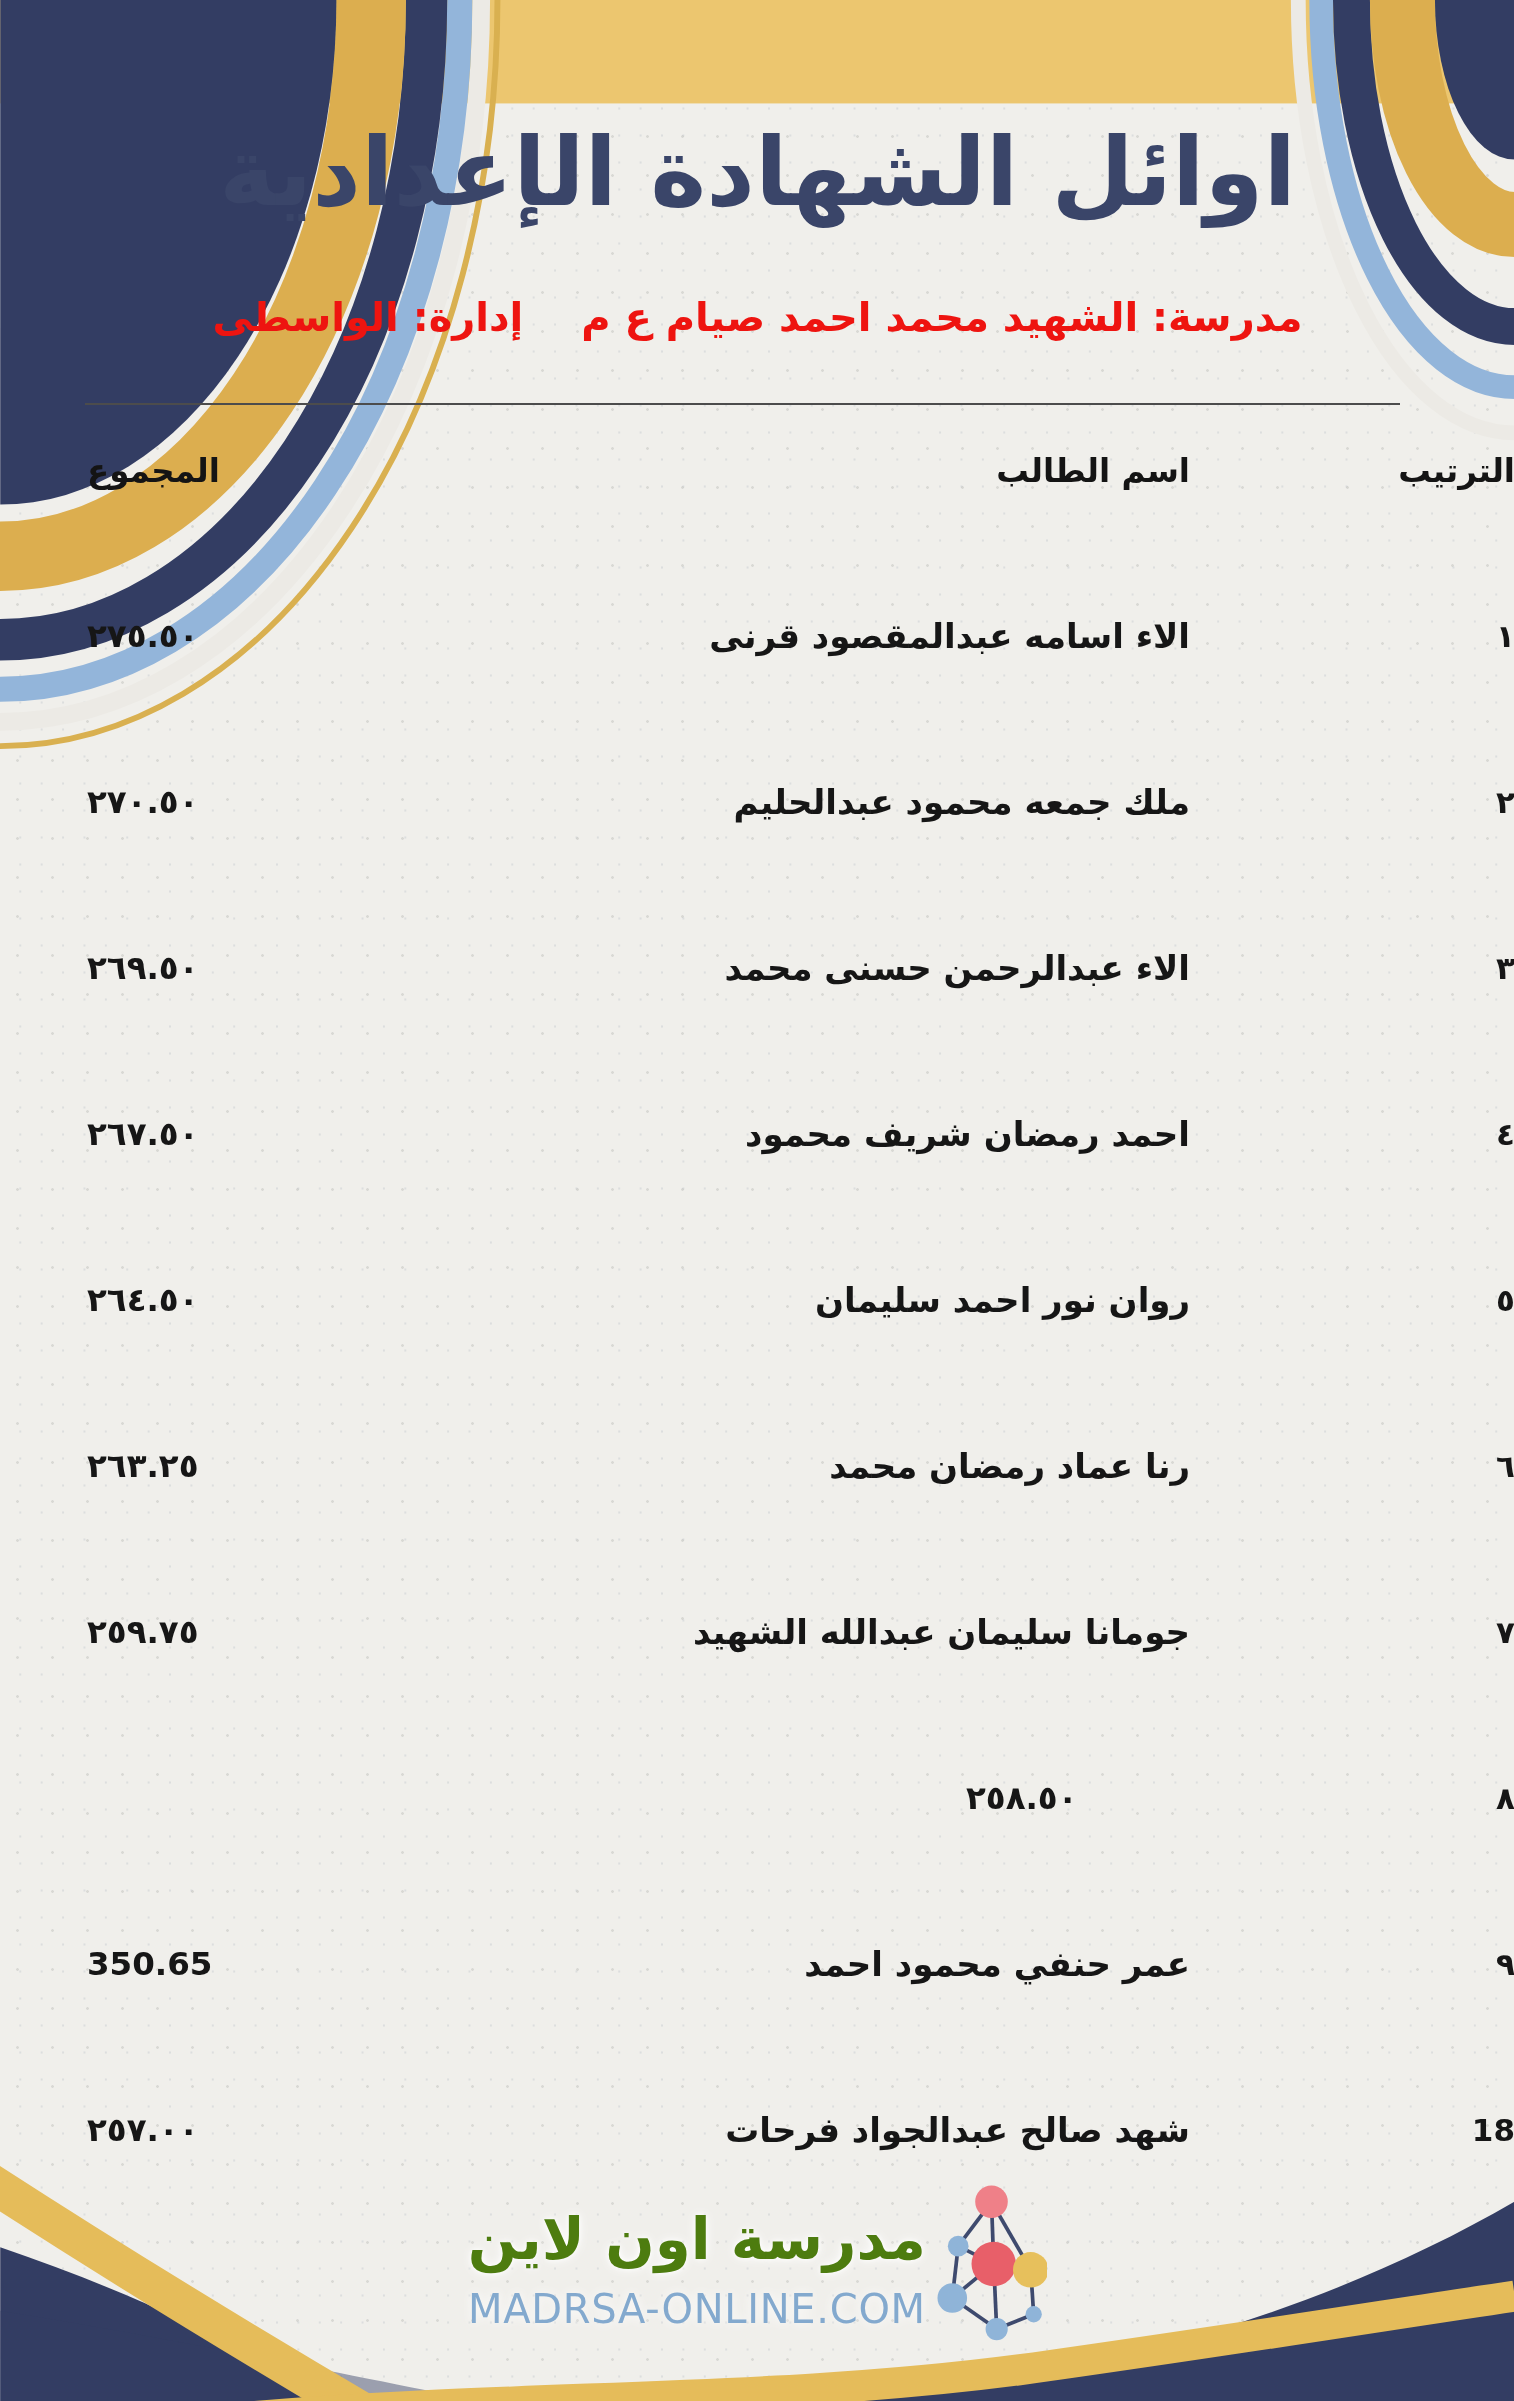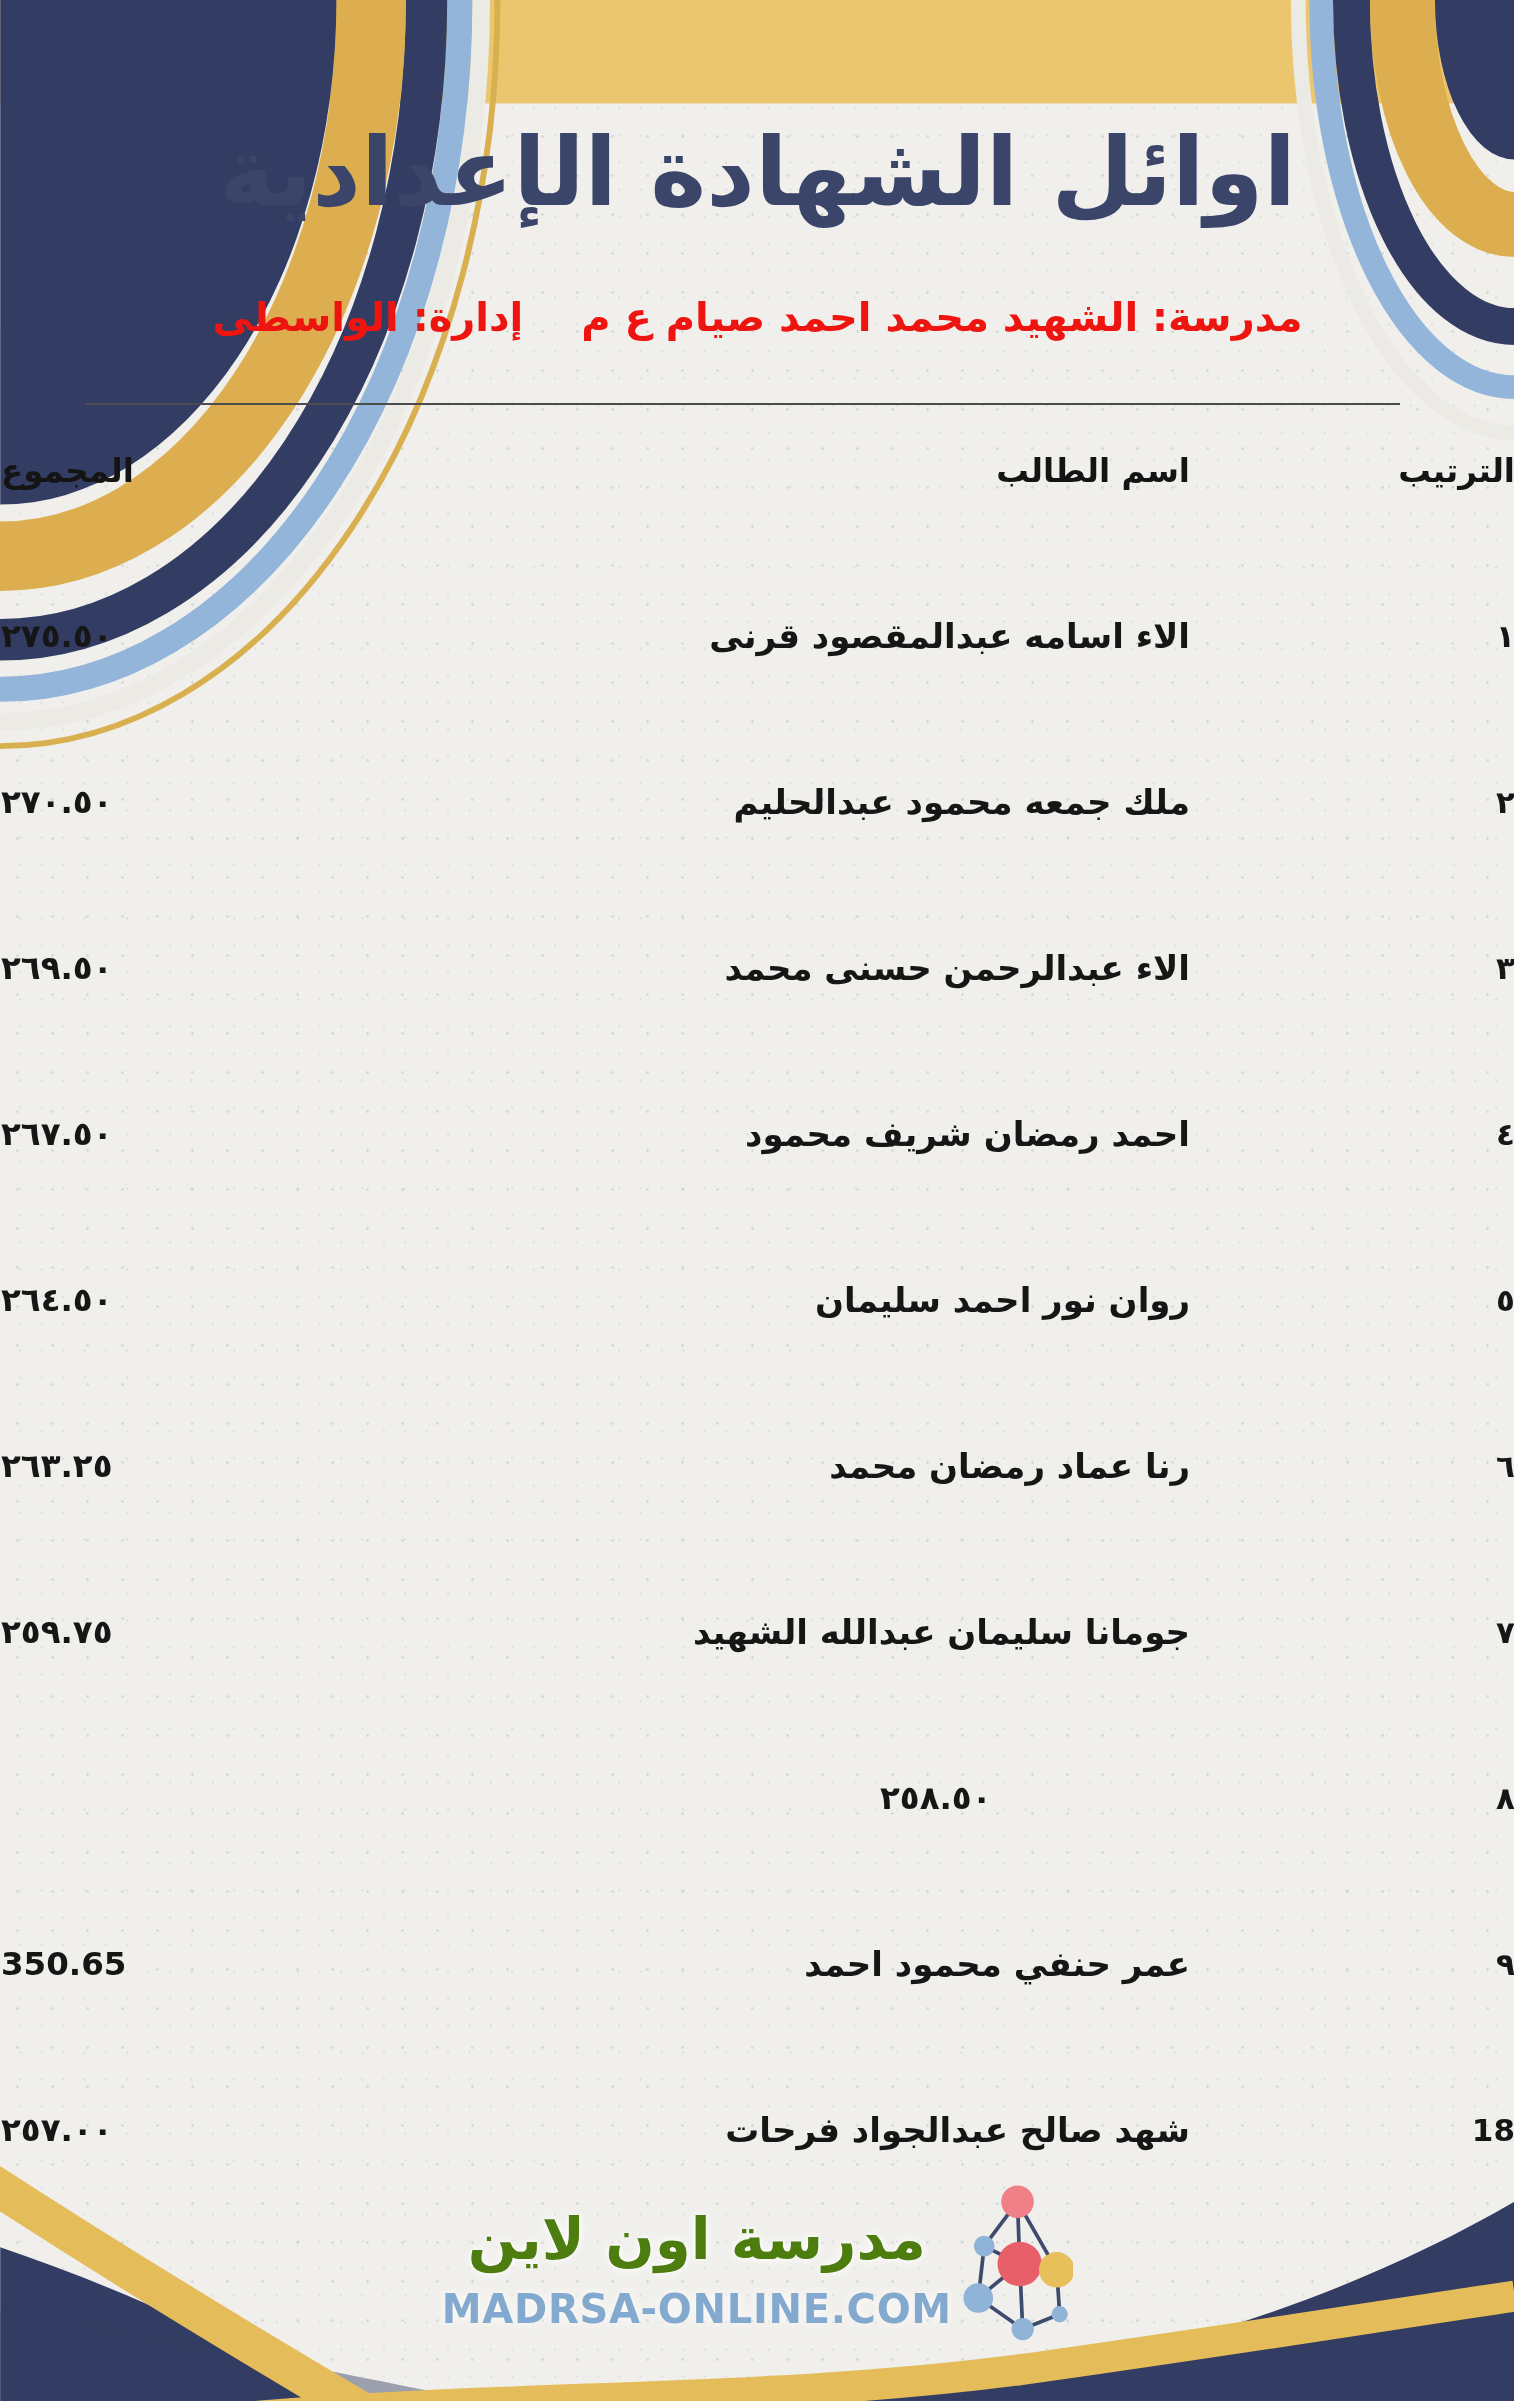--- a/index.html
+++ b/index.html
@@ -52,21 +52,21 @@
     top: 437px; left: 0;
     height: 67px;
     font-weight: bold;
     font-size: 32.5px;
     color: #141414;
   }
   .tbody { top: 553px; left: 0; width: 1515px; }
   .trow { height: 166px; color: #161616; }
   .c-rank  { width: 325px;  font-size: 31px; font-weight: bold; }
   .c-name  { width: 879px; font-size: 34px; font-weight: bold; }
-  .c-total { width: 310px;  text-align: left; box-sizing: border-box;
+  .c-total { width: 310px;  text-align: left; padding-left: 86px; box-sizing: border-box;
              font-size: 32.5px; font-weight: bold; }
   .thead .c-rank, .thead .c-name, .thead .c-total { font-size: 32.5px; }
 
   .logo {
     top: 2181px; left: 0; right: 0;
     display: flex;
     direction: rtl;
     justify-content: center;
     align-items: center;
     gap: 10.3px;
@@ -76,21 +76,21 @@
     direction: rtl;
     font-size: 58px;
     font-weight: bold;
     color: #4d7c0f;
     text-shadow: 0 0 11.8px rgba(255,255,255,0.95), 0 0 5.2px rgba(255,255,255,0.9);
   }
   .logo-domain {
     direction: ltr;
     margin-top: 13px;
     font-size: 40px;
-    font-weight: bold;
+    font-weight: normal;
     letter-spacing: 0.7px;
     color: #83a9ce;
     text-shadow: 0 0 10.3px rgba(255,255,255,0.95);
   }
 </style>
 </head>
 <body>
 
 <svg class="decor" width="1515" height="2401" viewBox="0 0 2050 3250" xmlns="http://www.w3.org/2000/svg">
   <g>

